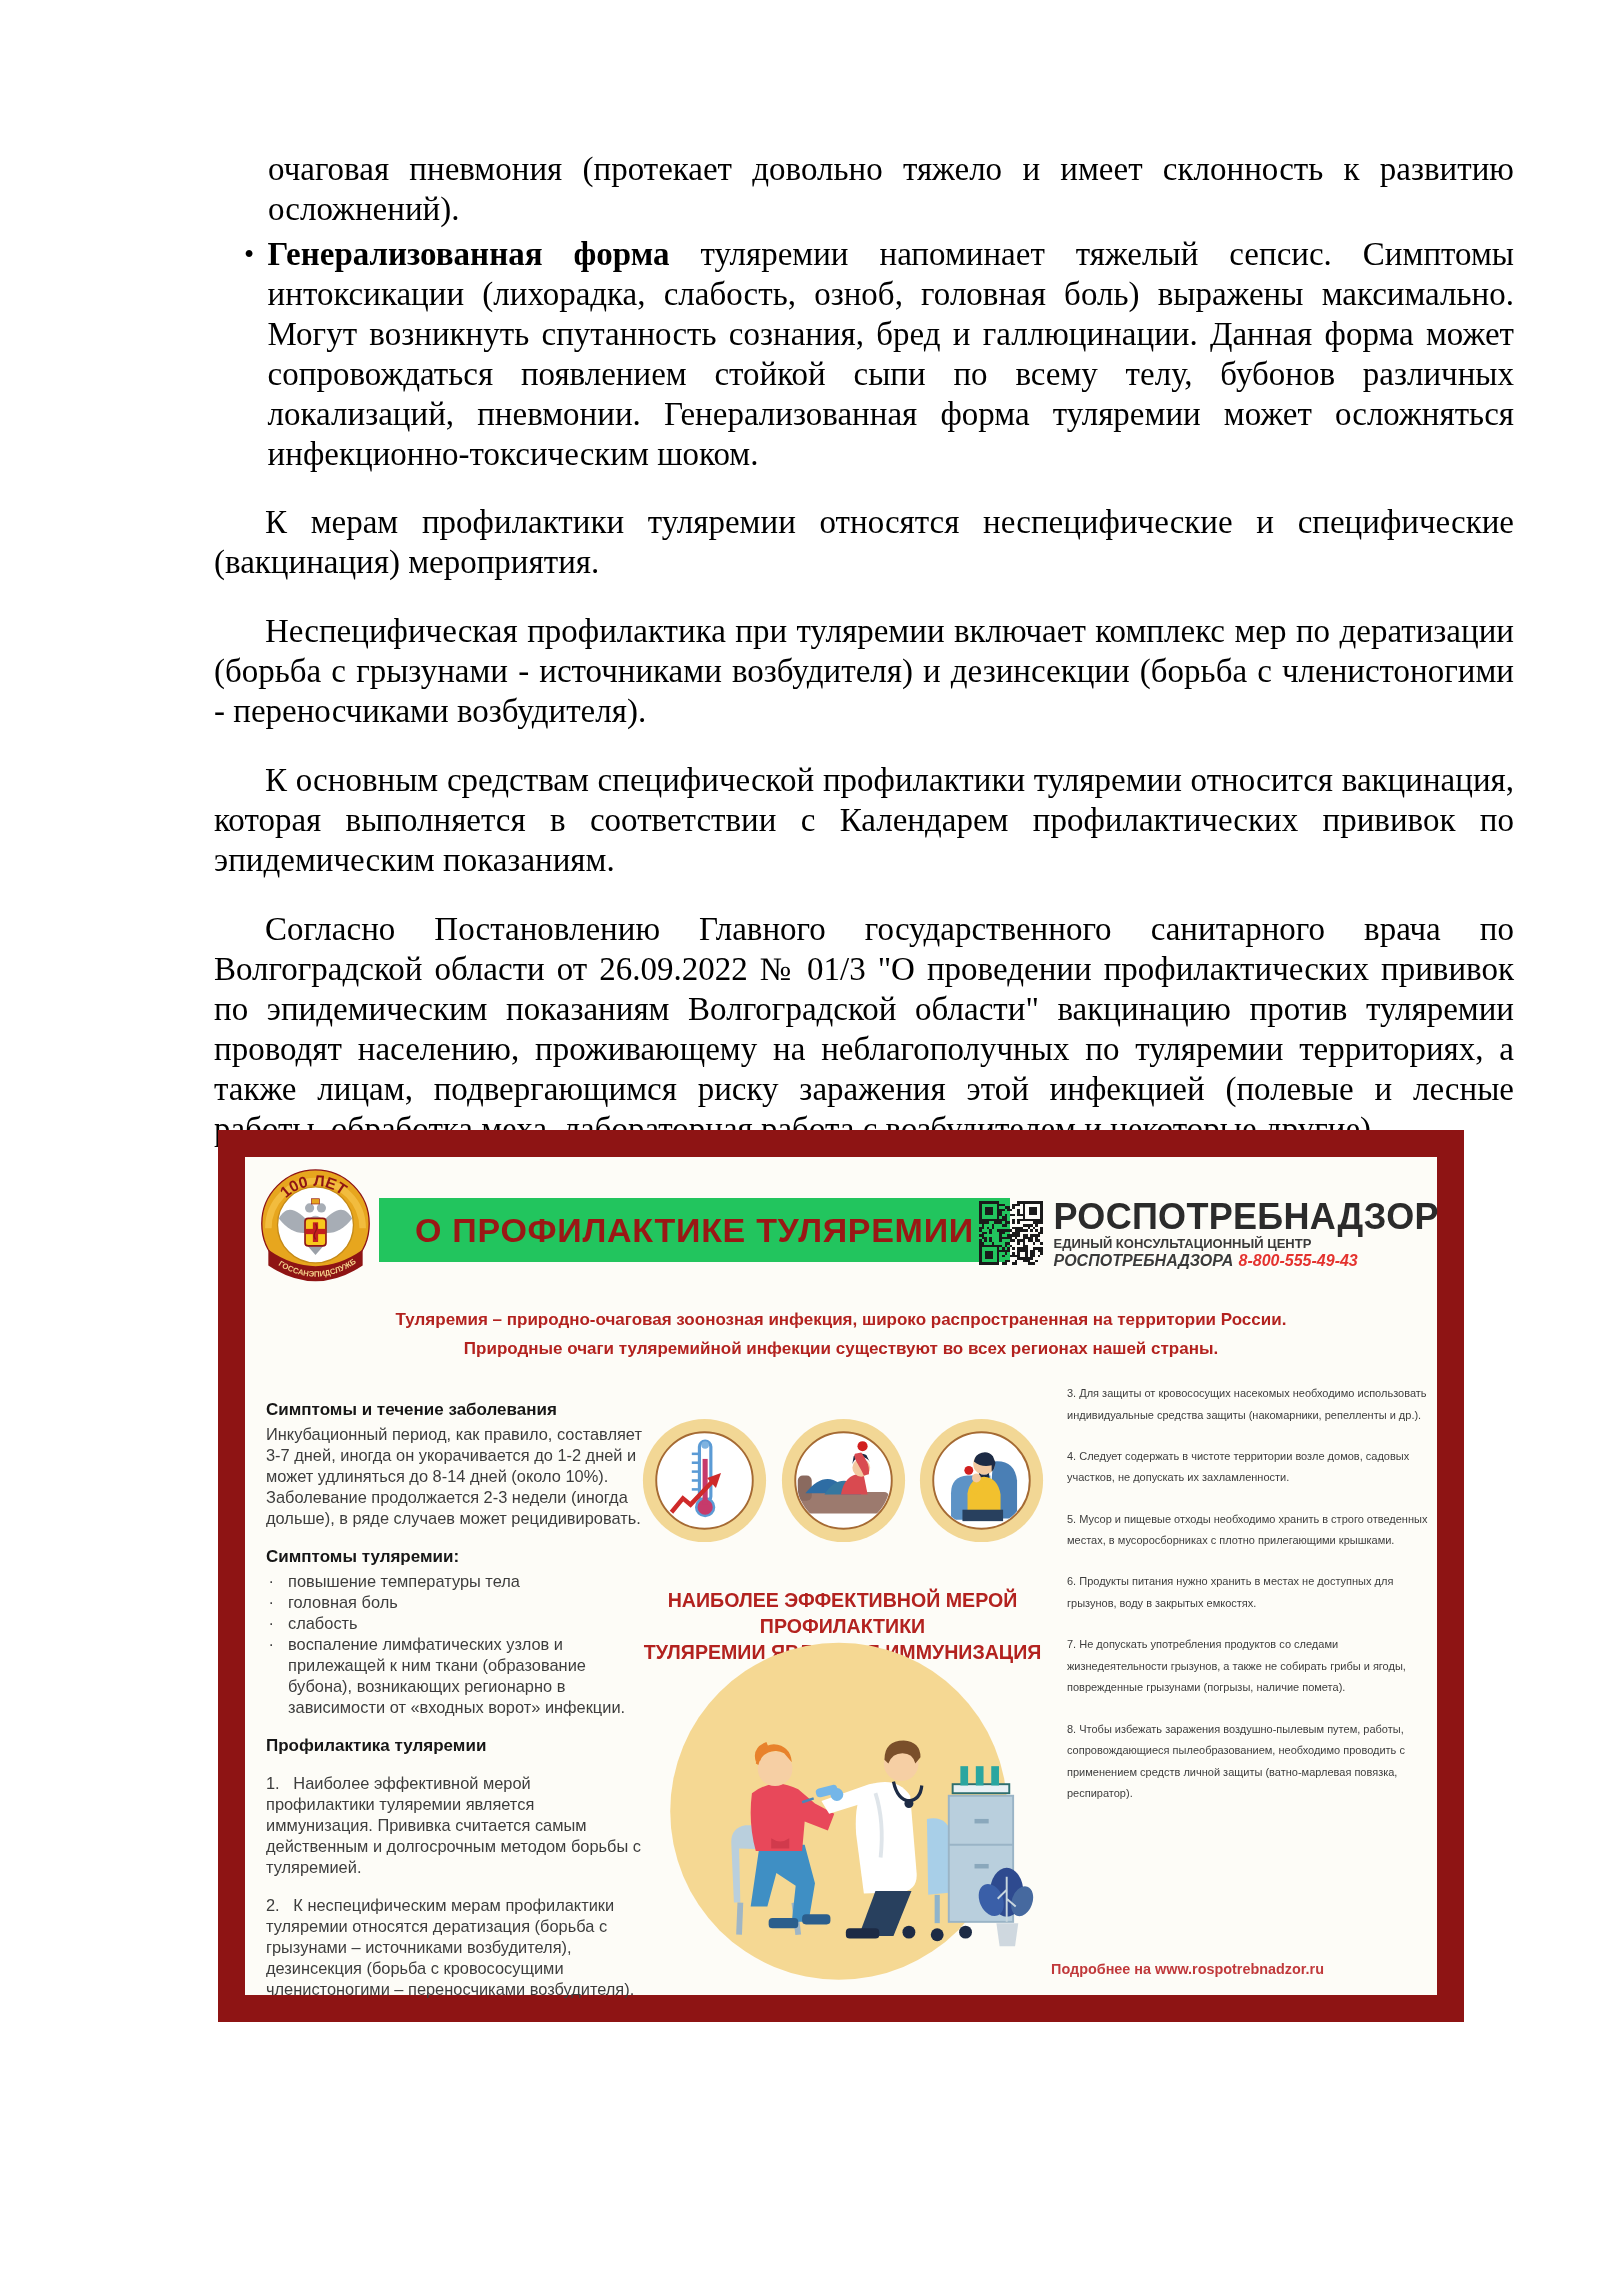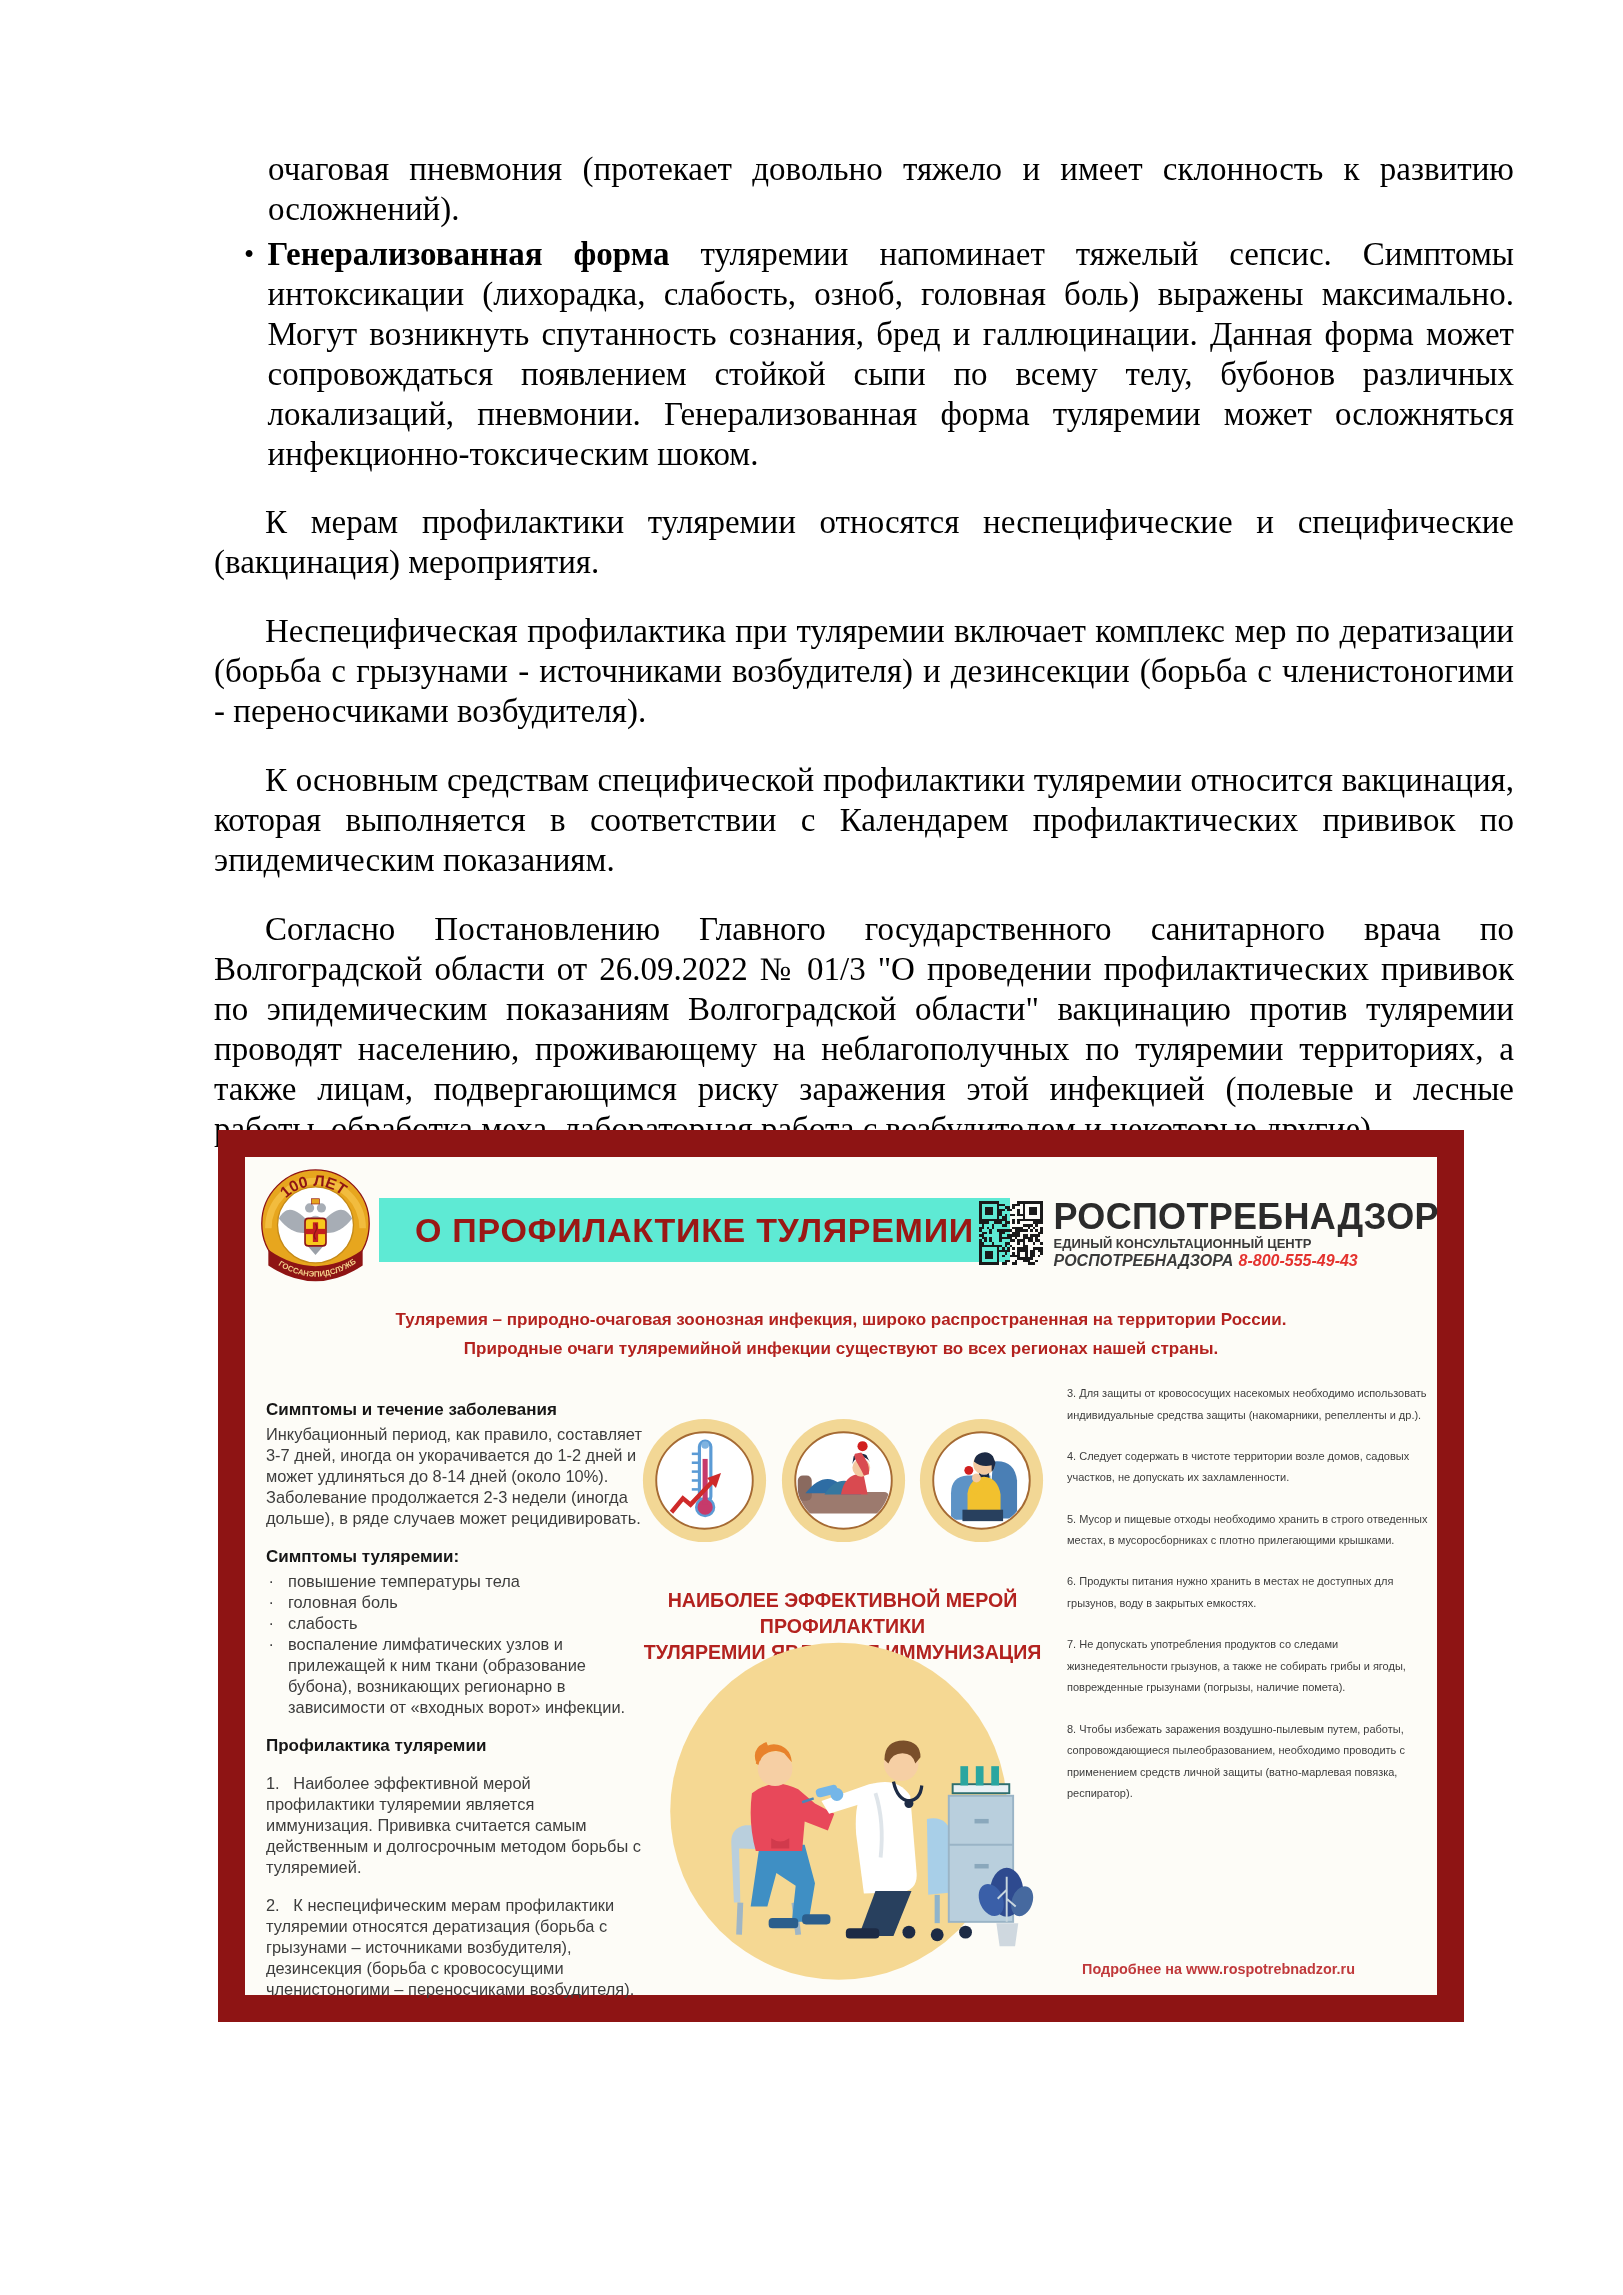--- a/index.html
+++ b/index.html
@@ -25,21 +25,21 @@
   }
   .poster-inner {
     position:relative; width:100%; height:100%; background:#fdfcf7;
     font-family:"Liberation Sans", sans-serif; color:#3d3d3d;
   }
 
   .emblem { position:absolute; left:14.4px; top:9.2px; width:113px; height:131px; }
 
   .banner {
     position:absolute; left:134px; top:41px; width:631px; height:64px;
-    background:#5eead4; display:flex; align-items:center; justify-content:center;
+    background:#22c55e; display:flex; align-items:center; justify-content:center;
   }
   .banner .title {
     color:#9a1815; font-weight:bold; font-size:34px; letter-spacing:0.7px; white-space:nowrap;
   }
 
   .agency { position:absolute; left:734px; top:44px; width:451px; display:flex; gap:10.5px; }
   .agency .qr { width:64px; height:64px; flex:0 0 64px; }
   .agency .atext { padding-top:1.3px; }
   .agency .aname { font-size:36px; font-weight:bold; color:#2b2b2b; letter-spacing:0.3px; line-height:29px; }
   .agency .aline { font-size:13px; font-weight:bold; color:#3a3a3a; line-height:17px; margin-top:3.9px; }
@@ -66,21 +66,21 @@
     position:absolute; left:357px; top:430px; width:481px; text-align:center;
     color:#b3221f; font-weight:bold; font-size:19.6px; line-height:26px; white-space:pre-line;
   }
 
   .illo { position:absolute; left:404px; top:475px; width:386px; height:361px; }
 
   .colR { position:absolute; left:822px; top:226px; width:361px; font-size:11px; line-height:21.6px; }
   .colR .ritem { margin-bottom:19.6px; }
 
   .footer-link {
-    position:absolute; right:82px; bottom:18.3px; color:#c0393b; font-size:14.4px; font-weight:bold;
+    position:absolute; right:113px; bottom:18.3px; color:#c0393b; font-size:14.4px; font-weight:bold;
   }
 </style>
 </head>
 <body>
 
 <div class="page">
 
   <div class="doc">
     <div class="doc-tail">очаговая пневмония (протекает довольно тяжело и имеет склонность к развитию осложнений).</div>
 

